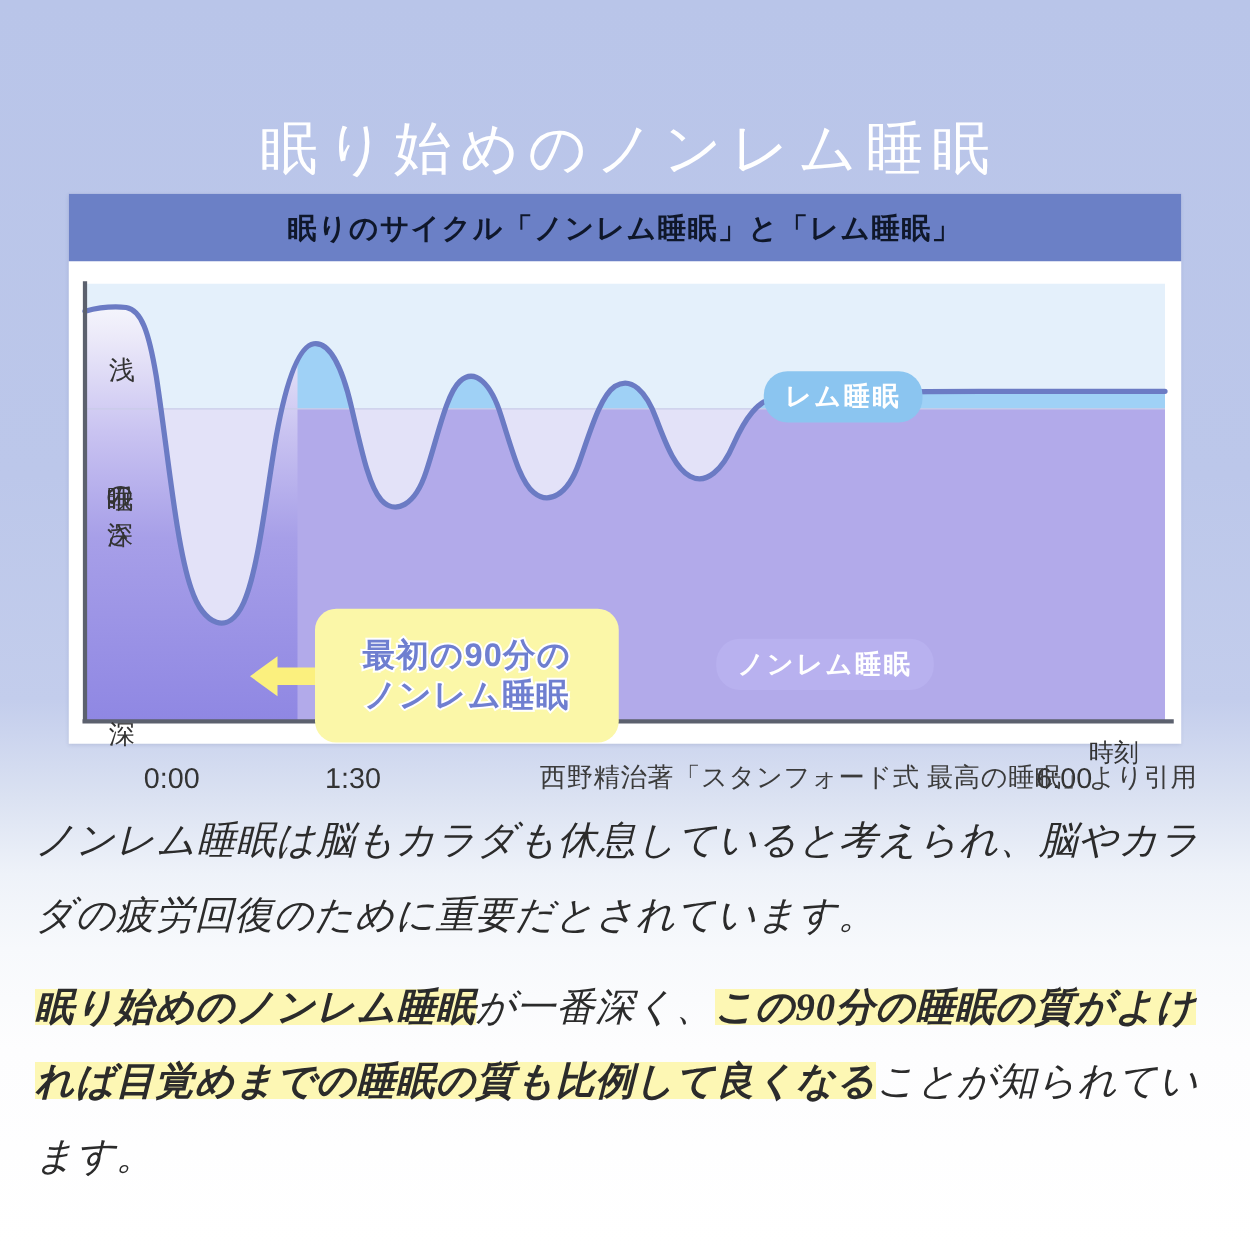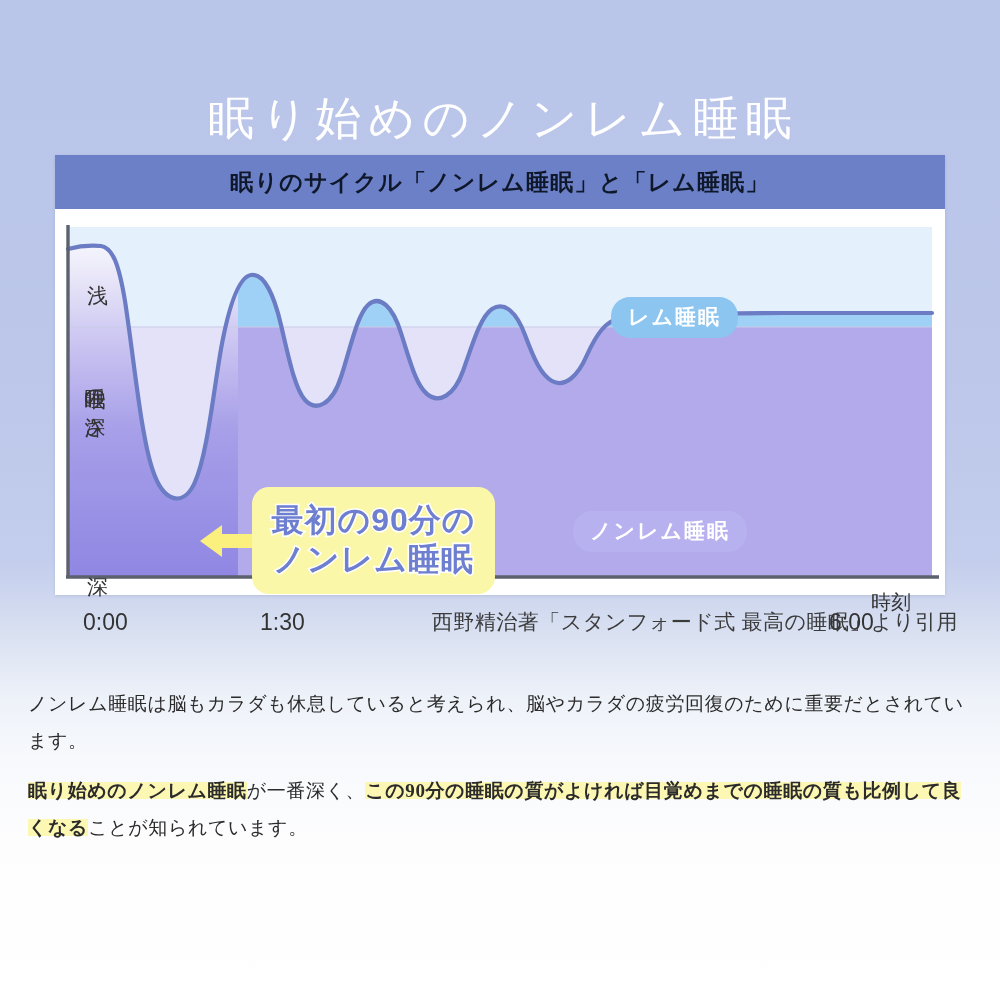--- a/index.html
+++ b/index.html
@@ -116,21 +116,21 @@
     width:243px; height:107px;
     background:#fbf7a8;
     border-radius:17px;
     display:flex; flex-direction:column;
     align-items:center; justify-content:center;
     gap:1px;
   }
   #callout .line {
     color:#6f7fd0;
     font-weight:bold;
-    font-size:32px;
+    font-size:26px;
     letter-spacing:1px;
     white-space:nowrap;
     line-height:1.18;
     -webkit-text-stroke:3.2px #ffffff;
     paint-order:stroke fill;
     font-family:"Liberation Sans","DejaVu Sans",sans-serif;
   }
   #callout-arrow {
     position:absolute;
     left:143px; top:312px;
@@ -145,26 +145,27 @@
     color:#3b3b3b;
     font-size:21px;
     font-family:"Liberation Serif","DejaVu Serif",serif;
     letter-spacing:.5px;
     padding-left:20px;
   }
 
   
   #body-copy {
     position:absolute;
-    left:28px; top:686px; width:948px;
+    left:28px; top:642px; width:948px;
     color:#2b2b2b;
     font-family:"Liberation Serif","DejaVu Serif",serif;
-    font-size:19px;
+    font-size:31px;
     line-height:1.93;
     letter-spacing:.6px;
+    font-style:italic;
   }
   #body-copy p { margin:0 0 14px 0; }
   .hl {
     background:linear-gradient(180deg, rgba(253,250,178,0) 8%, #fdf7b4 8%, #fdf7b4 92%, rgba(253,250,178,0) 92%);
     font-weight:bold;
   }
 </style>
 </head>
 <body>
 
@@ -258,21 +259,21 @@
                C 790,104 840,104 877,104"></path>
 
       <line x1="13" y1="16" x2="13" y2="369" stroke="#5c616e" stroke-width="3.4"></line>
       <line x1="11" y1="368" x2="884" y2="368" stroke="#5c616e" stroke-width="3.4"></line>
     </svg>
 
     <div class="axis-lbl" id="y-top">浅</div>
     <div class="axis-lbl" id="y-axis-title">睡眠の深さ</div>
     <div class="axis-lbl" id="y-bottom">深</div>
 
-    <div class="tick-lbl" style="left:28px;text-align:center;">0:00</div>
+    <div class="tick-lbl" style="left:60px;text-align:center;">0:00</div>
     <div class="tick-lbl" style="left:205px;">1:30</div>
     <div class="tick-lbl" style="left:774px;">6:00</div>
     <div class="axis-lbl" id="x-axis-title">時刻</div>
 
     <div class="badge" id="badge-rem">レム睡眠</div>
     <div class="badge" id="badge-nonrem">ノンレム睡眠</div>
 
     <svg id="callout-arrow" viewBox="0 0 62 40">
       <path d="M 2,20 L 24,4 L 24,13 L 60,13 L 60,27 L 24,27 L 24,36 Z" fill="#fbf07e"></path>
     </svg>

